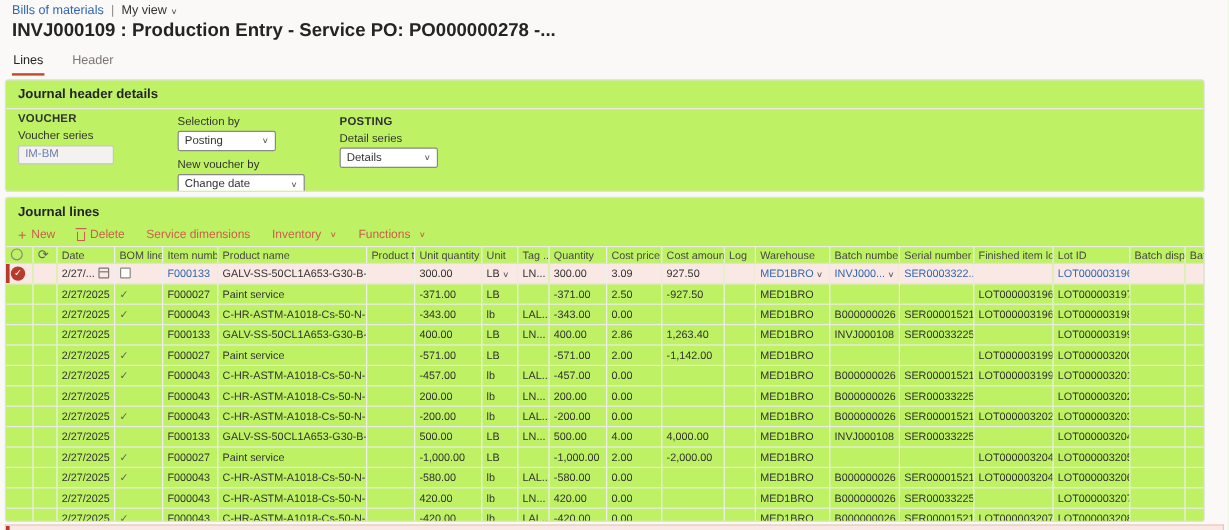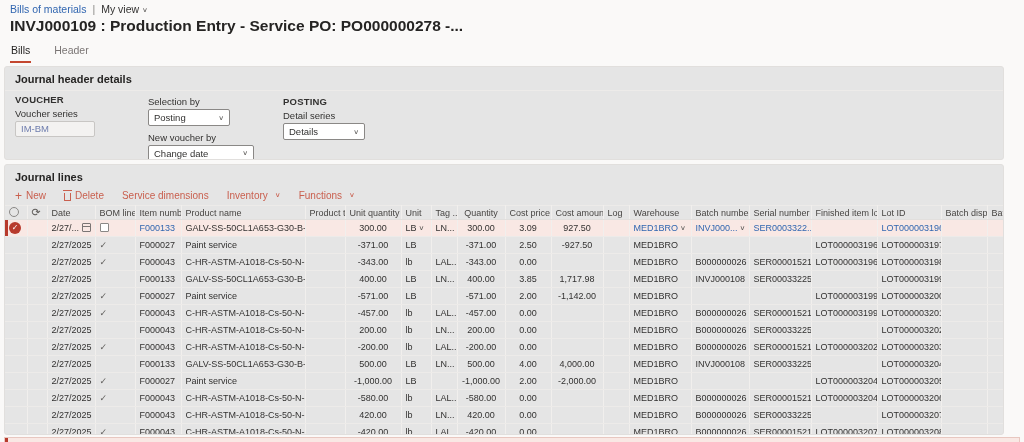--- a/index.html
+++ b/index.html
@@ -22,21 +22,21 @@
   .crumb{position:absolute;top:3px;left:10px;font-size:10.5px;white-space:nowrap}
   .crumb a{color:var(--link);text-decoration:none}
   .crumb .sep{color:#8a8886;margin:0 6px}
   .crumb .view{color:var(--ink)}
   .chev{font-size:8px;color:var(--ink2);margin-left:3px;display:inline-block;transform:scaleY(.8)}
   .page-title{position:absolute;top:17px;left:10px;font-size:15.5px;font-weight:bold;color:#252423;white-space:nowrap}
   .tabs{position:absolute;top:42px;left:10px;display:flex;gap:22px;font-size:10.5px}
   .tab{padding:2px 1px 5px;cursor:pointer;color:#7a7574}
   .tab.active{color:#252423;border-bottom:2.5px solid #c4472f}
   
-  .card{position:absolute;left:4px;right:20px;background:#e5e5e5;border:1px solid #e1dfdd;border-radius:3px;overflow:hidden}
+  .card{position:absolute;left:4px;right:20px;background:#bef264;border:1px solid #e1dfdd;border-radius:3px;overflow:hidden}
   #card-header{top:66px;height:94px}
   #card-lines{top:164px;height:271px}
   .card-title{font-size:11px;font-weight:bold;color:#252423;padding:6px 0 5px 10px}
   #card-header .card-title{border-bottom:1px solid var(--line)}
   
   .form{position:relative;height:66px}
   .fcol{position:absolute;top:0}
   .grp{font-size:9.5px;font-weight:bold;letter-spacing:.2px;margin:3px 0 2px}
   .flabel{font-size:9.5px;color:var(--ink);margin:3px 0 2px}
   .tinput{height:16px;background:#f3f2f1;border:1px solid #c8c6c4;border-radius:2px;
@@ -54,21 +54,21 @@
   .trash{width:7px;height:8px;border:1px solid currentColor;border-top:none;border-radius:0 0 1px 1px;position:relative;margin-top:2px}
   .trash::before{content:"";position:absolute;top:-2.5px;left:-2px;right:-2px;height:1px;background:currentColor}
   .tbtn .chev{color:var(--salmon)}
   
   table{border-collapse:collapse;table-layout:fixed;width:100%;border-top:1px solid var(--line)}
   th,td{font-weight:normal;text-align:left;font-size:9px;color:var(--ink);
         padding:0 4px;height:17px;overflow:hidden;white-space:nowrap;
         border-bottom:1px solid var(--line);border-right:1px solid var(--vline)}
   thead th{height:14px;color:#484644;border-bottom:1px solid #e1dfdd}
   th:last-child,td:last-child{border-right:none}
-  .num{text-align:center}
+  .num{text-align:left}
   tr.sel td{background:var(--rowSel)}
   tr.sel td:first-child{box-shadow:inset 3px 0 0 var(--accent)}
   a.cellink{color:var(--link);text-decoration:none}
   .circle-o{width:10px;height:10px;border:1px solid #8a8886;border-radius:50%;display:inline-block}
   .sync{color:var(--ink2);font-size:11px;line-height:10px}
   .row-radio{width:12px;height:12px;border-radius:50%;background:var(--accent);color:#fff;
              display:inline-flex;align-items:center;justify-content:center;font-size:8px;line-height:12px}
   .cbx{width:9px;height:9px;border:1px solid #8a8886;border-radius:1px;display:inline-block;background:#fff}
   .tick{color:var(--ink2);font-size:9px}
   .cal{display:inline-block;width:9px;height:9px;border:1px solid #7a7574;border-radius:1px;position:relative;vertical-align:-1px;margin-left:3px}
@@ -81,21 +81,21 @@
 </head>
 <body>
 
 <div class="crumb">
   <a href="#">Bills of materials</a><span class="sep">|</span><span class="view"><span>My view</span><span class="chev">∨</span></span>
 </div>
 
 <div class="page-title">INVJ000109 : Production Entry - Service PO: PO000000278 -...</div>
 
 <div class="tabs">
-  <div class="tab active">Bills</div>
+  <div class="tab active">Lines</div>
   <div class="tab">Header</div>
 </div>
 
 <div class="card" id="card-header">
   <div class="card-title">Journal header details</div>
   <div class="form">
     <div class="fcol" style="left:143px">
       <div class="flabel" style="margin-top:5px">Selection by</div>
       <div class="dd" style="width:82px">
           <span>Posting</span>
@@ -270,22 +270,22 @@
           <td></td>
           <td><span>2/27/2025</span></td>
           <td></td>
           <td><span>F000133</span></td>
           <td><span>GALV-SS-50CL1A653-G30-B-C / GALV-SS...</span></td>
           <td><span></span></td>
           <td class="num"><span>400.00</span></td>
           <td><span>LB</span></td>
           <td><span>LN...</span></td>
           <td class="num"><span>400.00</span></td>
-          <td class="num"><span>3.85</span></td>
-          <td class="num"><span>1,717.98</span></td>
+          <td class="num"><span>2.86</span></td>
+          <td class="num"><span>1,263.40</span></td>
           <td><span></span></td>
           <td><span>MED1BRO</span></td>
           <td><span>INVJ000108</span></td>
           <td><span>SER000332254</span></td>
           <td><span></span></td>
           <td><span>LOT000003199</span></td>
           <td><span></span></td>
           <td><span></span></td>
         </tr>
         <tr>

